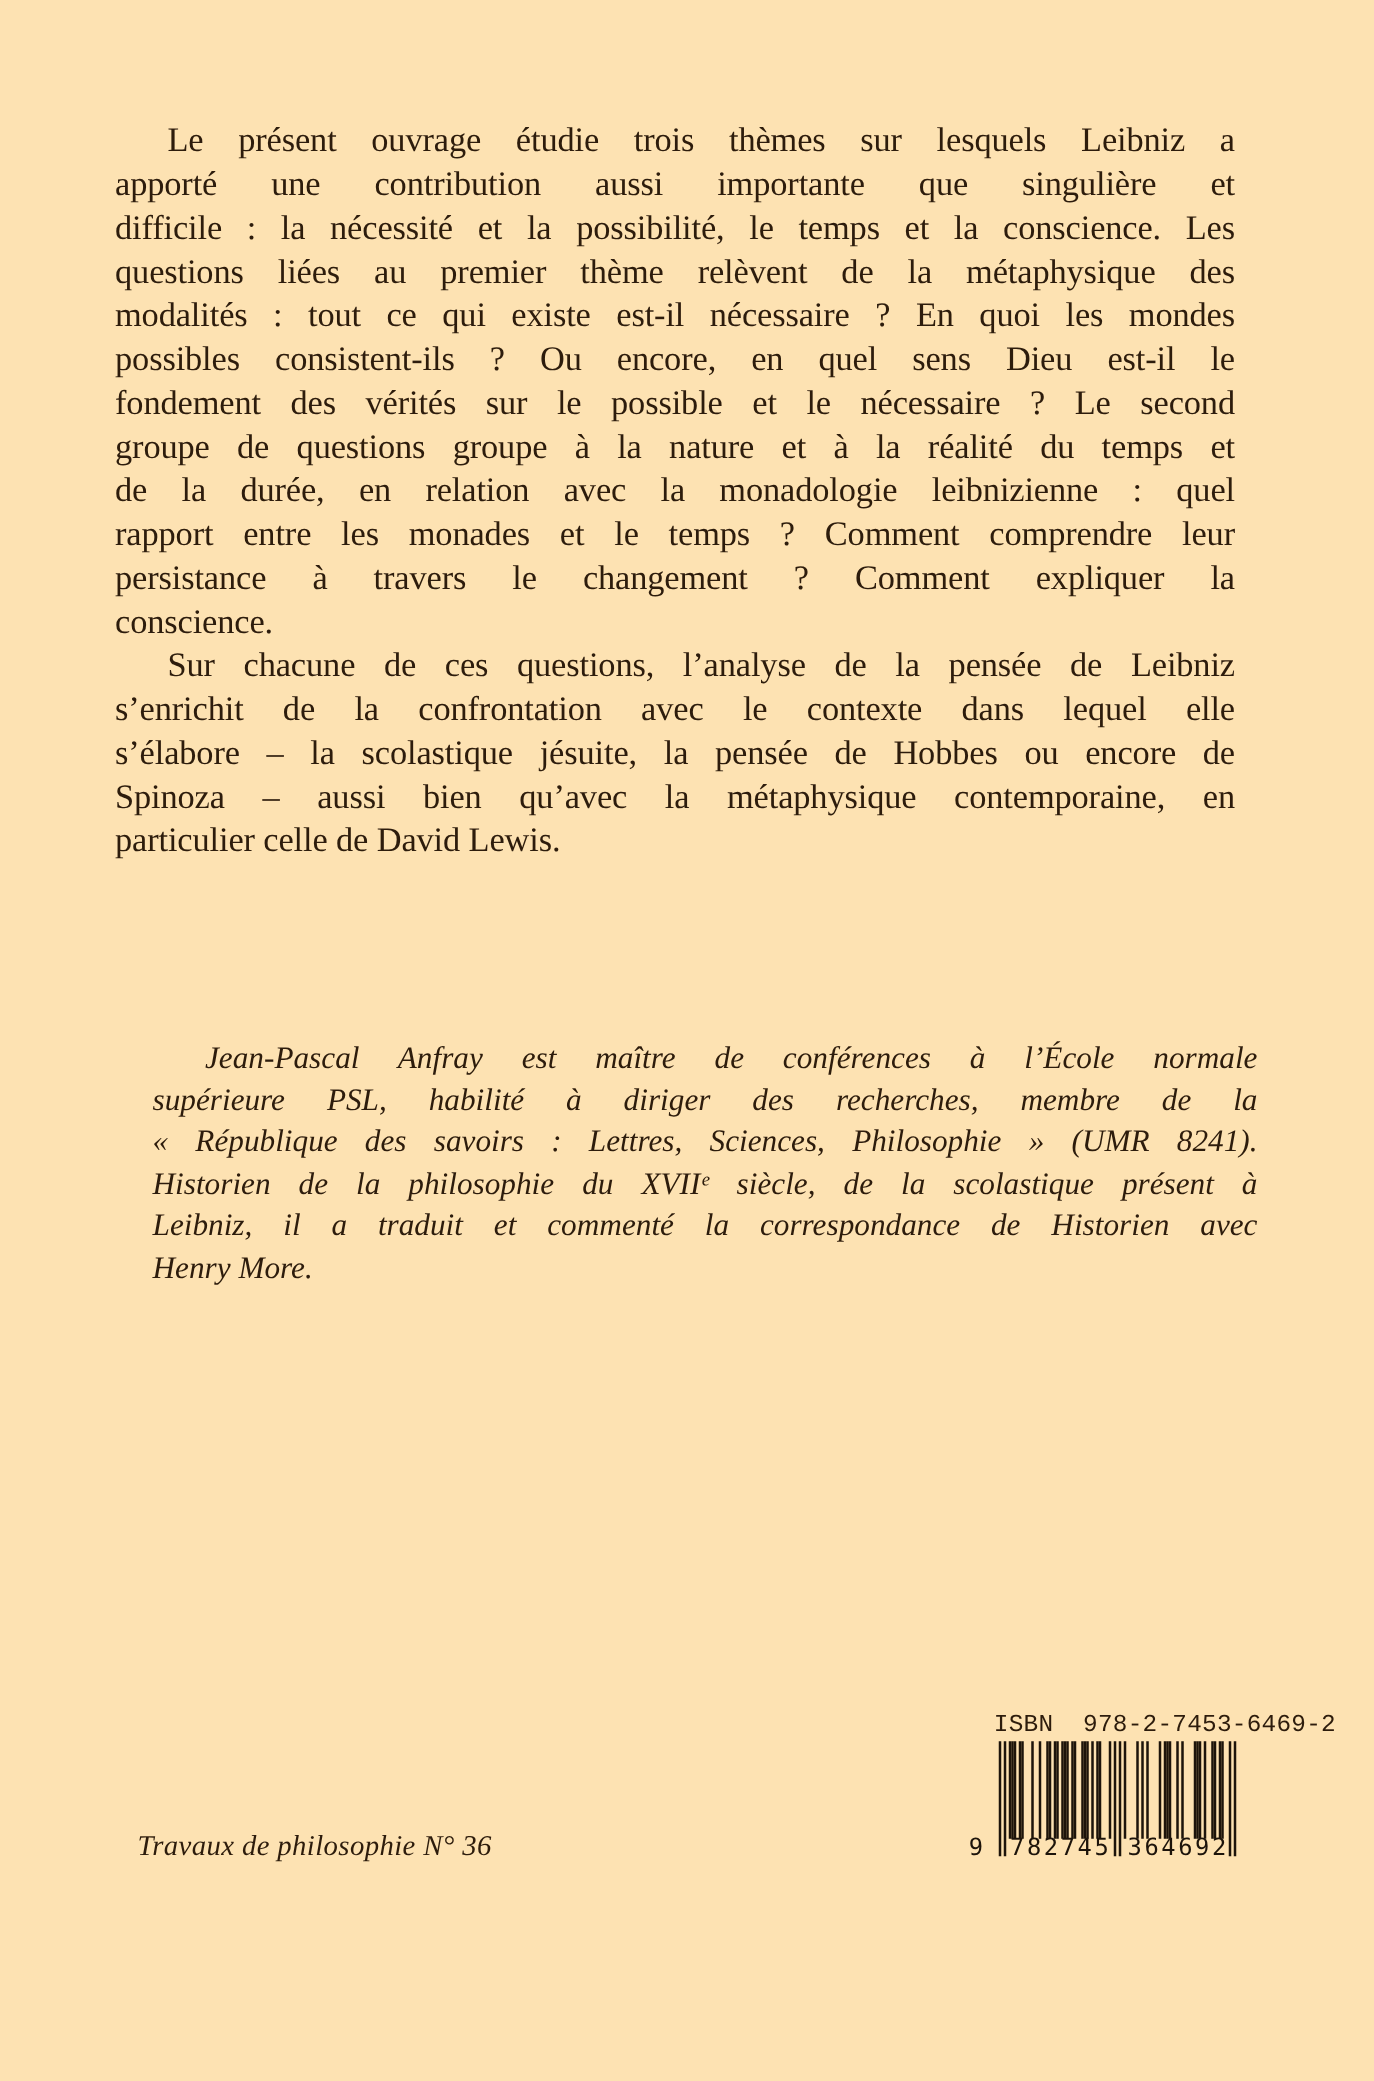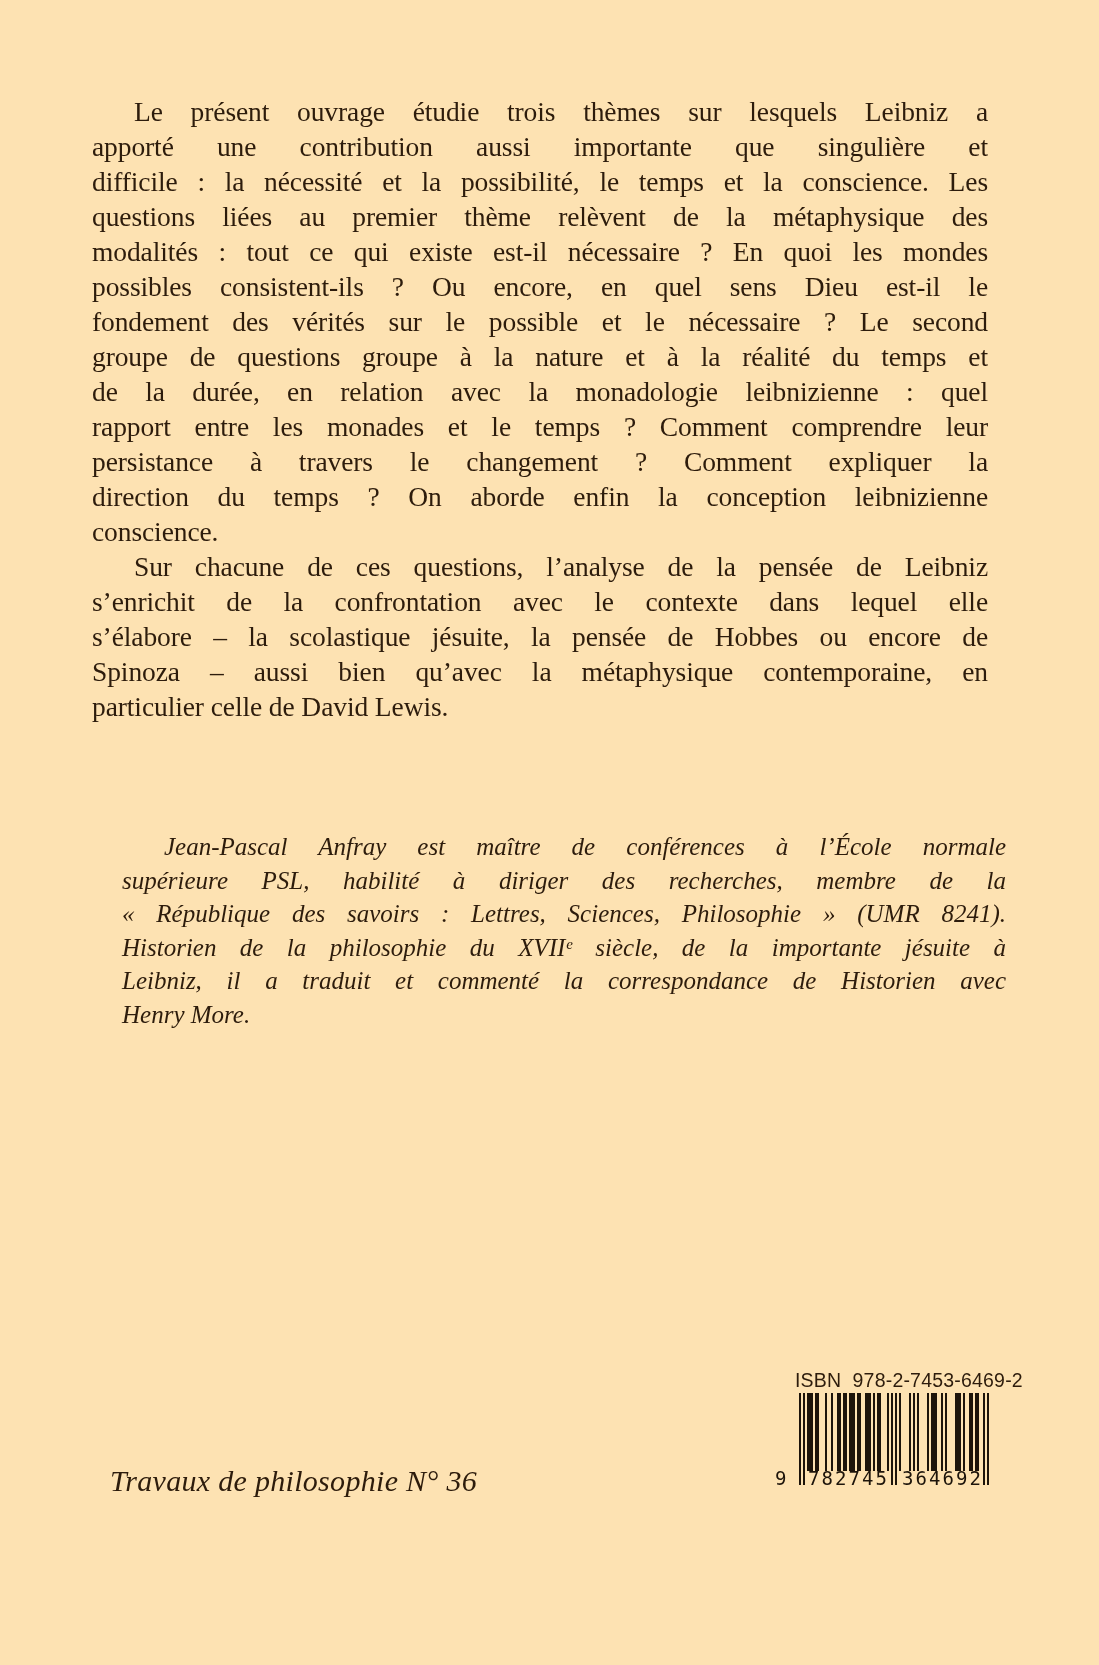--- a/index.html
+++ b/index.html
@@ -37,26 +37,26 @@
     text-align-last:justify;
     white-space:nowrap;
     font-family:Liberation Serif, serif;
   }
   .jline.last{text-align-last:left;}
   .jline.indent{text-indent:42px;}
 
   
   #collection{
     left:110px;top:1464px;
-    font-size:30px;font-style:italic;
+    font-size:23px;font-style:italic;
     letter-spacing:0.3px;
   }
   #isbn-label{
     left:795px;top:1369px;width:200px;
-    font-family:Liberation Sans, sans-serif;
+    font-family:Liberation Mono, monospace;
     font-size:19.5px;
     white-space:pre;
     letter-spacing:0.2px;
     text-align:center;
   }
   #barcode{
     left:799px;top:1393px;width:190px;height:100px;
   }
   #barcode .module{
     position:absolute;top:0;
@@ -82,37 +82,36 @@
       <div class="jline">apporté une contribution aussi importante que singulière et</div>
       <div class="jline">difficile : la nécessité et la possibilité, le temps et la conscience. Les</div>
       <div class="jline">questions liées au premier thème relèvent de la métaphysique des</div>
       <div class="jline">modalités : tout ce qui existe est-il nécessaire ? En quoi les mondes</div>
       <div class="jline">possibles consistent-ils ? Ou encore, en quel sens Dieu est-il le</div>
       <div class="jline">fondement des vérités sur le possible et le nécessaire ? Le second</div>
       <div class="jline">groupe de questions groupe à la nature et à la réalité du temps et</div>
       <div class="jline">de la durée, en relation avec la monadologie leibnizienne : quel</div>
       <div class="jline">rapport entre les monades et le temps ? Comment comprendre leur</div>
       <div class="jline">persistance à travers le changement ? Comment expliquer la</div>
-      <div class="jline">direction du temps ? On aborde enfin la conception leibnizienne</div>
       <div class="jline last">conscience.</div>
     </div>
   <div>
       <div class="jline indent">Sur chacune de ces questions, l’analyse de la pensée de Leibniz</div>
       <div class="jline">s’enrichit de la confrontation avec le contexte dans lequel elle</div>
       <div class="jline">s’élabore – la scolastique jésuite, la pensée de Hobbes ou encore de</div>
       <div class="jline">Spinoza – aussi bien qu’avec la métaphysique contemporaine, en</div>
       <div class="jline last">particulier celle de David Lewis.</div>
     </div>
 </div>
 
 <div id="bio" class="abs">
     <div class="jline indent">Jean-Pascal Anfray est maître de conférences à l’École normale</div>
     <div class="jline">supérieure PSL, habilité à diriger des recherches, membre de la</div>
     <div class="jline">« République des savoirs : Lettres, Sciences, Philosophie » (UMR 8241).</div>
-    <div class="jline">Historien de la philosophie du XVIIᵉ siècle, de la importante jésuite à</div>
+    <div class="jline">Historien de la philosophie du XVIIᵉ siècle, de la scolastique présent à</div>
     <div class="jline">Leibniz, il a traduit et commenté la correspondance de Historien avec</div>
     <div class="jline last">Henry More.</div>
   </div>
 
 <div id="collection" class="abs">Travaux de philosophie N° 36</div>
 
 <div id="isbn-label" class="abs">ISBN  978-2-7453-6469-2</div>
 
 <div id="barcode" class="abs">
   <div id="bc-bars">

